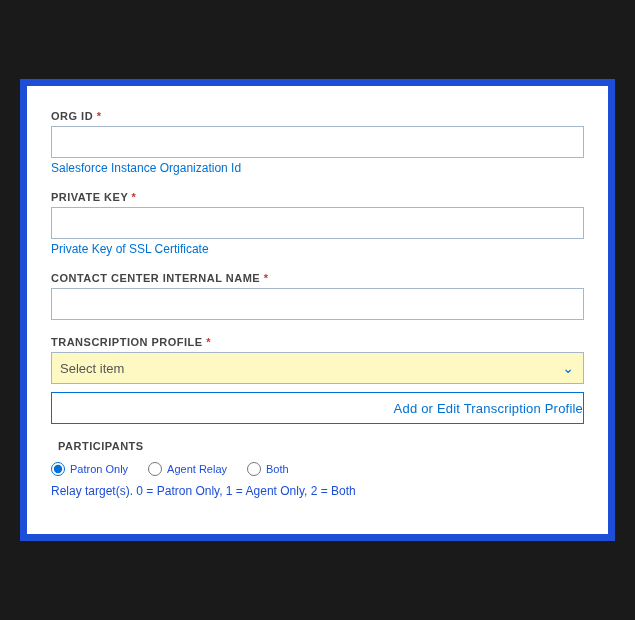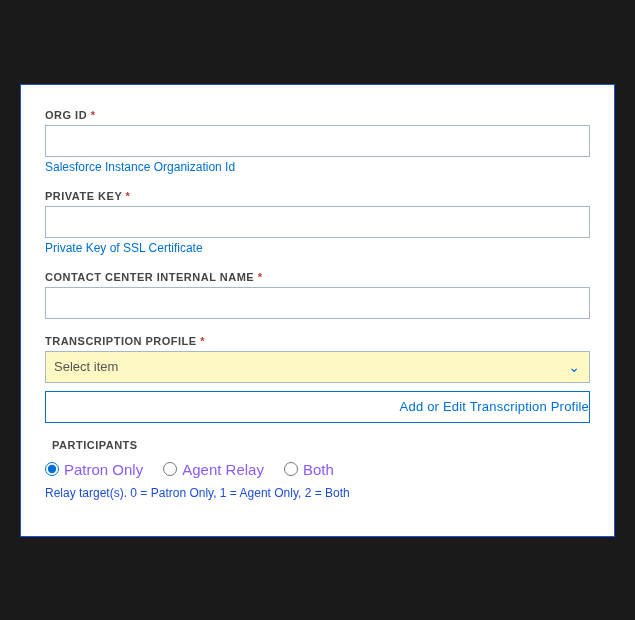--- a/index.html
+++ b/index.html
@@ -13,21 +13,21 @@
       background: #1a1a1a;
       display: flex;
       align-items: center;
       justify-content: center;
       width: 635px;
       min-height: 620px;
     }
 
     .card {
       background: #ffffff;
-      border: 1px solid #1d4ed8;
+      border: 7px solid #1d4ed8;
       width: 595px;
       padding: 24px 24px 20px 24px;
     }
 
     .field-group {
       margin-bottom: 16px;
     }
 
     .field-label {
       font-size: 11px;
@@ -124,22 +124,22 @@
     }
 
     .radio-item input[type="radio"] {
       width: 14px;
       height: 14px;
       accent-color: #0070d2;
       cursor: pointer;
     }
 
     .radio-label {
-      font-size: 15px;
-      color: #8b5cf6;
+      font-size: 11px;
+      color: #1d4ed8;
     }
 
     .relay-hint {
       font-size: 12px;
       color: #1d4ed8;
       margin-top: 8px;
     }
   </style>
 </head>
 <body>

